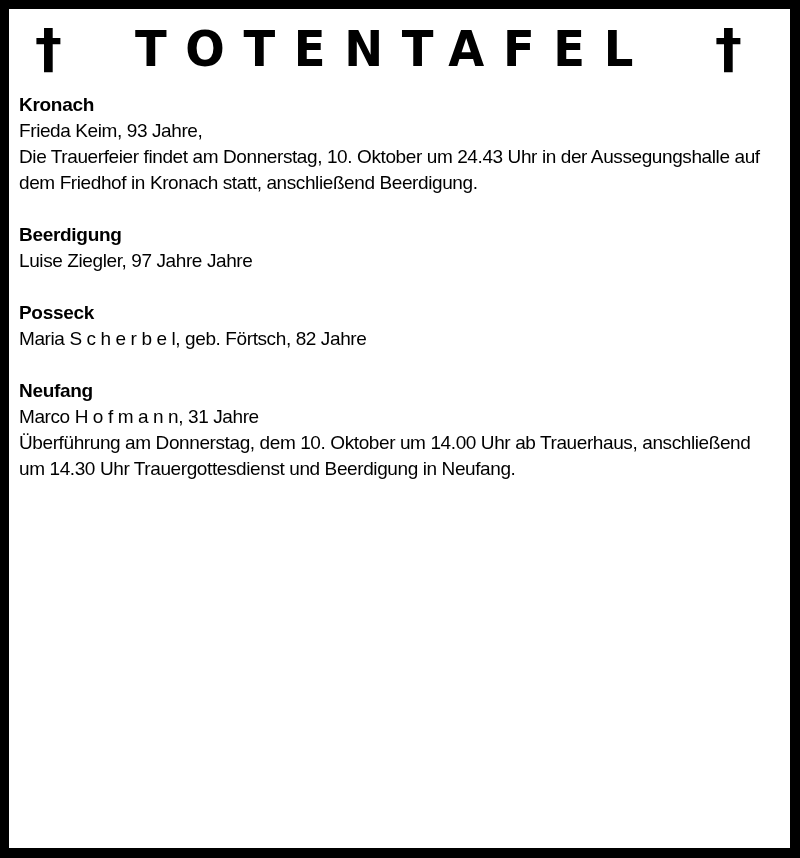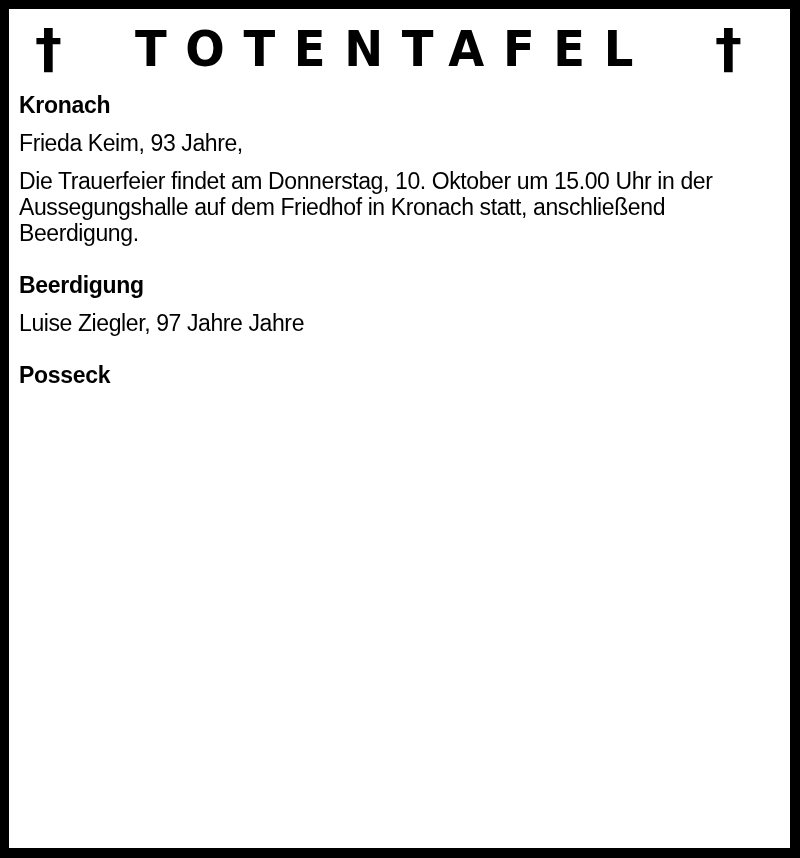--- a/index.html
+++ b/index.html
@@ -15,44 +15,50 @@
   }
   .cross { position: absolute; top: 0; font-size: 54px; line-height: 56px; }
   .cross.left { left: 26px; }
   .cross.right { left: 706px; }
   .title-text {
     position: absolute; left: 126px; top: 0; letter-spacing: 20px;
     transform: scaleX(0.93); transform-origin: left center;
   }
   .content {
     position: absolute; left: 10px; top: 83px; width: 760px;
-    font-family: "Liberation Sans", sans-serif; font-size: 23px;
+    font-family: "Liberation Sans", sans-serif; font-size: 19px;
     line-height: 26px; color: #000;
   }
   .entry { margin-bottom: 26px; }
   .place { font-weight: bold; letter-spacing: -0.3px; }
-  .line { letter-spacing: -0.4px; white-space: pre-wrap; margin-top: 12px; }
+  .line { letter-spacing: -0.4px; white-space: pre-wrap; }
 </style>
 </head>
 <body>
 
 <div class="frame">
   <div class="title">
     <span class="cross left">†</span>
     <span class="title-text">TOTENTAFEL</span>
     <span class="cross right">†</span>
   </div>
 
   <div class="content">
     <div class="entry">
       <div class="place">Kronach</div>
       <div class="line">Frieda Keim, 93 Jahre,</div>
-      <div class="line">Die Trauerfeier findet am Donnerstag, 10. Oktober um 15.00 Uhr in der Aussegungshalle auf dem Friedhof in Kronach statt, anschließend Beerdigung.</div>
+      <div class="line">Die Trauerfeier findet am Donnerstag, 10. Oktober um 24.43 Uhr in der Aussegungshalle auf dem Friedhof in Kronach statt, anschließend Beerdigung.</div>
     </div>
     <div class="entry">
       <div class="place">Beerdigung</div>
       <div class="line">Luise Ziegler, 97 Jahre Jahre</div>
     </div>
     <div class="entry">
       <div class="place">Posseck</div>
+      <div class="line">Maria S c h e r b e l, geb. Förtsch, 82 Jahre</div>
+    </div>
+    <div class="entry">
+      <div class="place">Neufang</div>
+      <div class="line">Marco H o f m a n n, 31 Jahre</div>
+      <div class="line">Überführung am Donnerstag, dem 10. Oktober um 14.00 Uhr ab Trauerhaus, anschließend um 14.30 Uhr Trauergottesdienst und Beerdigung in Neufang.</div>
     </div>
   </div>
 </div>
 
 </body></html>

